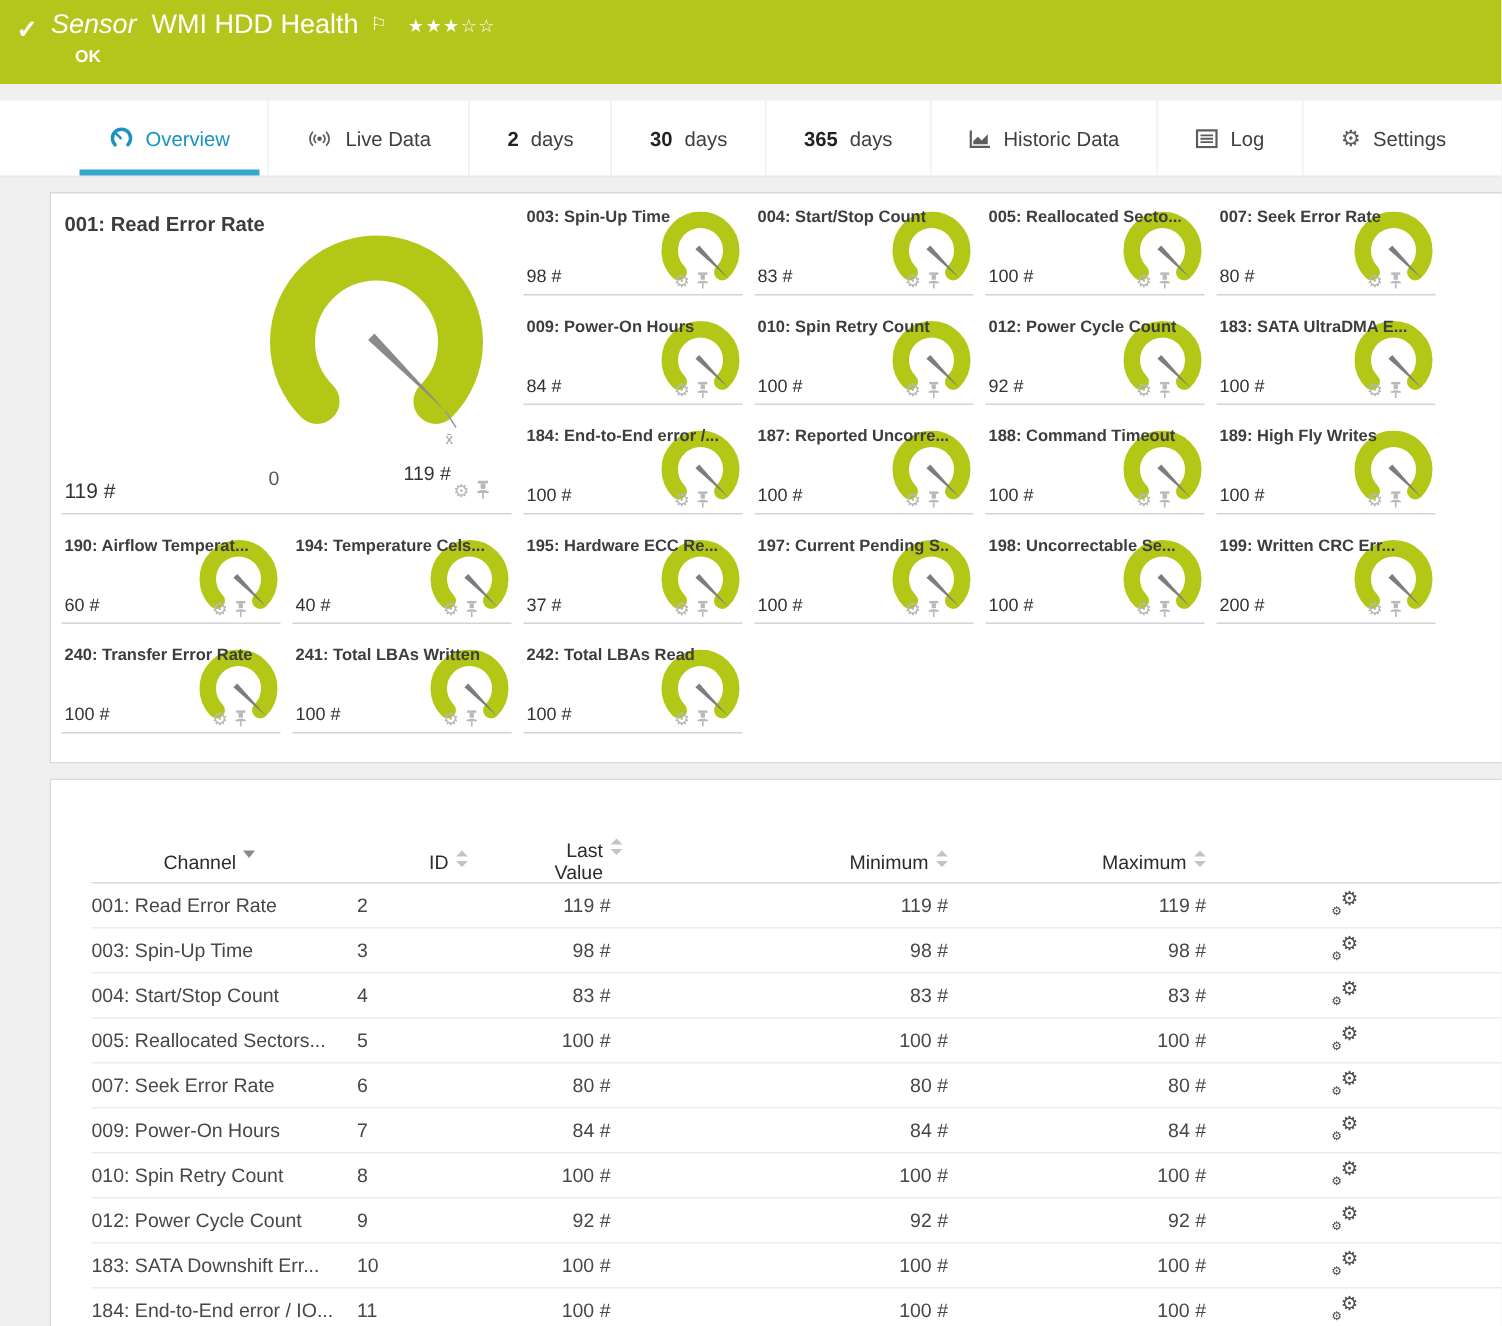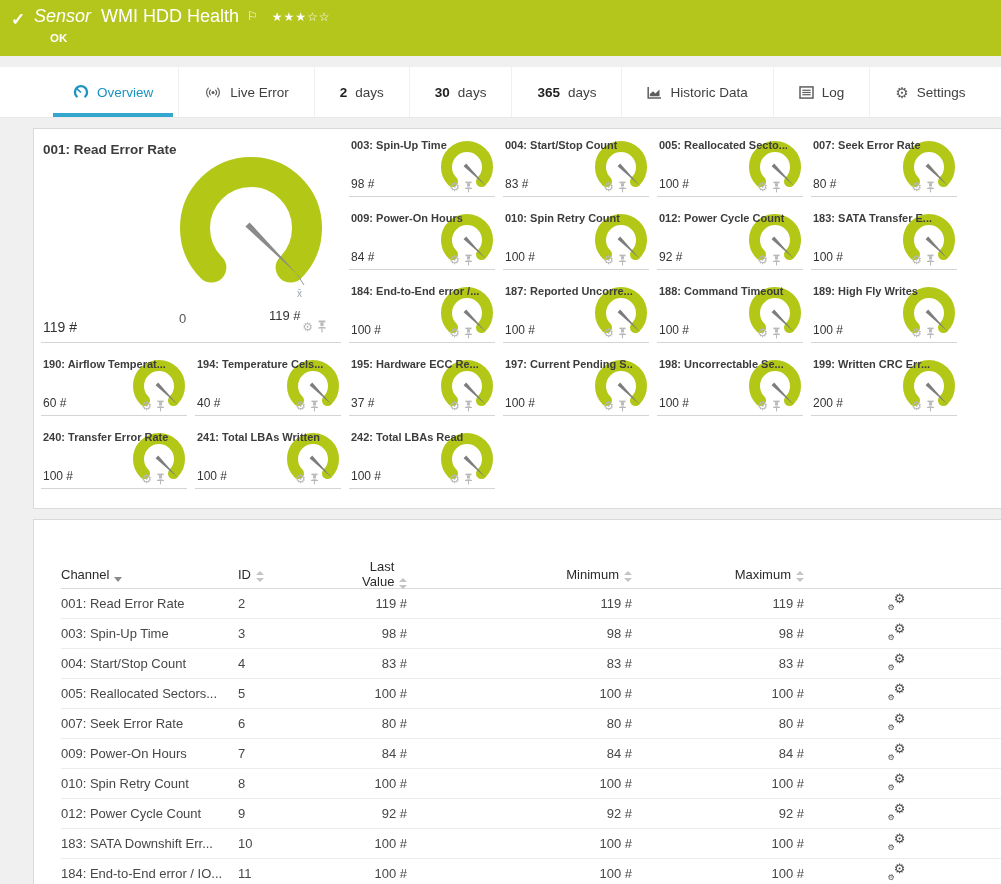--- a/index.html
+++ b/index.html
@@ -54,21 +54,21 @@
   .scaleMax{position:absolute;left:228px;top:173px;font-size:13px;color:#333;}
   .meanmark{position:absolute;left:256px;top:153px;font-size:10px;color:#9aa4b0;}
 
   
   .tableWrap{padding:39px 0 0 27px;}
   .tgrid{display:grid;grid-template-columns:177px 99px 70px 225px 172px 185px;align-items:center;}
   .thead{height:29px;font-size:13px;color:#2b2b2b;border-bottom:1px solid #dcdcdc;}
   .trow{height:29px;font-size:13px;color:#474747;border-bottom:1px solid #ececec;}
   .c-right{text-align:right;}
   .c-icon{text-align:center;}
-  .hcell{display:flex;align-items:flex-end;gap:5px;cursor:pointer;}
+  .hcell{display:flex;align-items:flex-start;gap:5px;cursor:pointer;margin-left:48px;}
   .hcell.c-right{justify-content:flex-end;}
   .sort-down{width:0;height:0;border-left:4px solid transparent;border-right:4px solid transparent;
     border-top:5px solid #8a8a8a;display:inline-block;}
   .sort-both{display:inline-block;width:8px;height:11px;position:relative;}
   .sort-both::before{content:"";position:absolute;top:0;left:0;border-left:4px solid transparent;
     border-right:4px solid transparent;border-bottom:4px solid #c4c4c4;}
   .sort-both::after{content:"";position:absolute;bottom:0;left:0;border-left:4px solid transparent;
     border-right:4px solid transparent;border-top:4px solid #c4c4c4;}
   .gearpair{position:relative;display:inline-block;width:18px;height:17px;color:#4d4d4d;cursor:pointer;}
   .gearpair .g1{position:absolute;right:0;top:-2px;font-size:13px;line-height:1;}
@@ -100,21 +100,21 @@
       </span>
       <span>Overview</span>
     </div>
     <div class="tab">
       <span class="ticon">
         <svg viewBox="0 0 20 14" width="18" height="13">
           <circle cx="10" cy="7" r="1.7" fill="currentColor"></circle>
           <path d="M7.1,4.3 a3.8,3.8 0 0 0 0,5.4 M4.8,2.2 a7,7 0 0 0 0,9.6 M12.9,4.3 a3.8,3.8 0 0 1 0,5.4 M15.2,2.2 a7,7 0 0 1 0,9.6" fill="none" stroke="currentColor" stroke-width="1.3" stroke-linecap="round"></path>
         </svg>
       </span>
-      <span>Live Error</span>
+      <span>Live Data</span>
     </div>
     <div class="tab">
       <span class="tnum">2</span>
       <span class="tunit">days</span>
     </div>
     <div class="tab">
       <span class="tnum">30</span>
       <span class="tunit">days</span>
     </div>
     <div class="tab">
@@ -296,21 +296,21 @@
         <line x1="5" y1="8.6" x2="5" y2="12.5" stroke="#b8b8b8" stroke-width="1.2"></line>
       </svg>
     </div>
   </div>
 
   <div class="gcell">
     <svg class="sgauge" width="60" height="60" viewBox="0 0 60 60">
       <path d="M 15.5 40.5 A 20.5 20.5 0 1 1 44.5 40.5" fill="none" stroke="#b2c716" stroke-width="11" stroke-linecap="round"></path>
       <polygon points="26.6,25.2 29.2,22.6 48.5,44.5" fill="#7d7d7d"></polygon>
     </svg>
-    <div class="gtitle">183: SATA Transfer E...</div>
+    <div class="gtitle">183: SATA UltraDMA E...</div>
     <div class="gvalue">100 #</div>
     <div class="cell-icons">
       <span class="gear-g">⚙</span>
       <svg width="9" height="12" viewBox="0 0 10 13">
         <rect x="1.6" y="0.5" width="6.8" height="1.8" fill="#b8b8b8"></rect>
         <rect x="3.4" y="2.3" width="3.2" height="3.6" fill="#b8b8b8"></rect>
         <path d="M1.2,7.6 Q5,5.8 8.8,7.6 L8.8,8.6 L1.2,8.6 Z" fill="#b8b8b8"></path>
         <line x1="5" y1="8.6" x2="5" y2="12.5" stroke="#b8b8b8" stroke-width="1.2"></line>
       </svg>
     </div>

